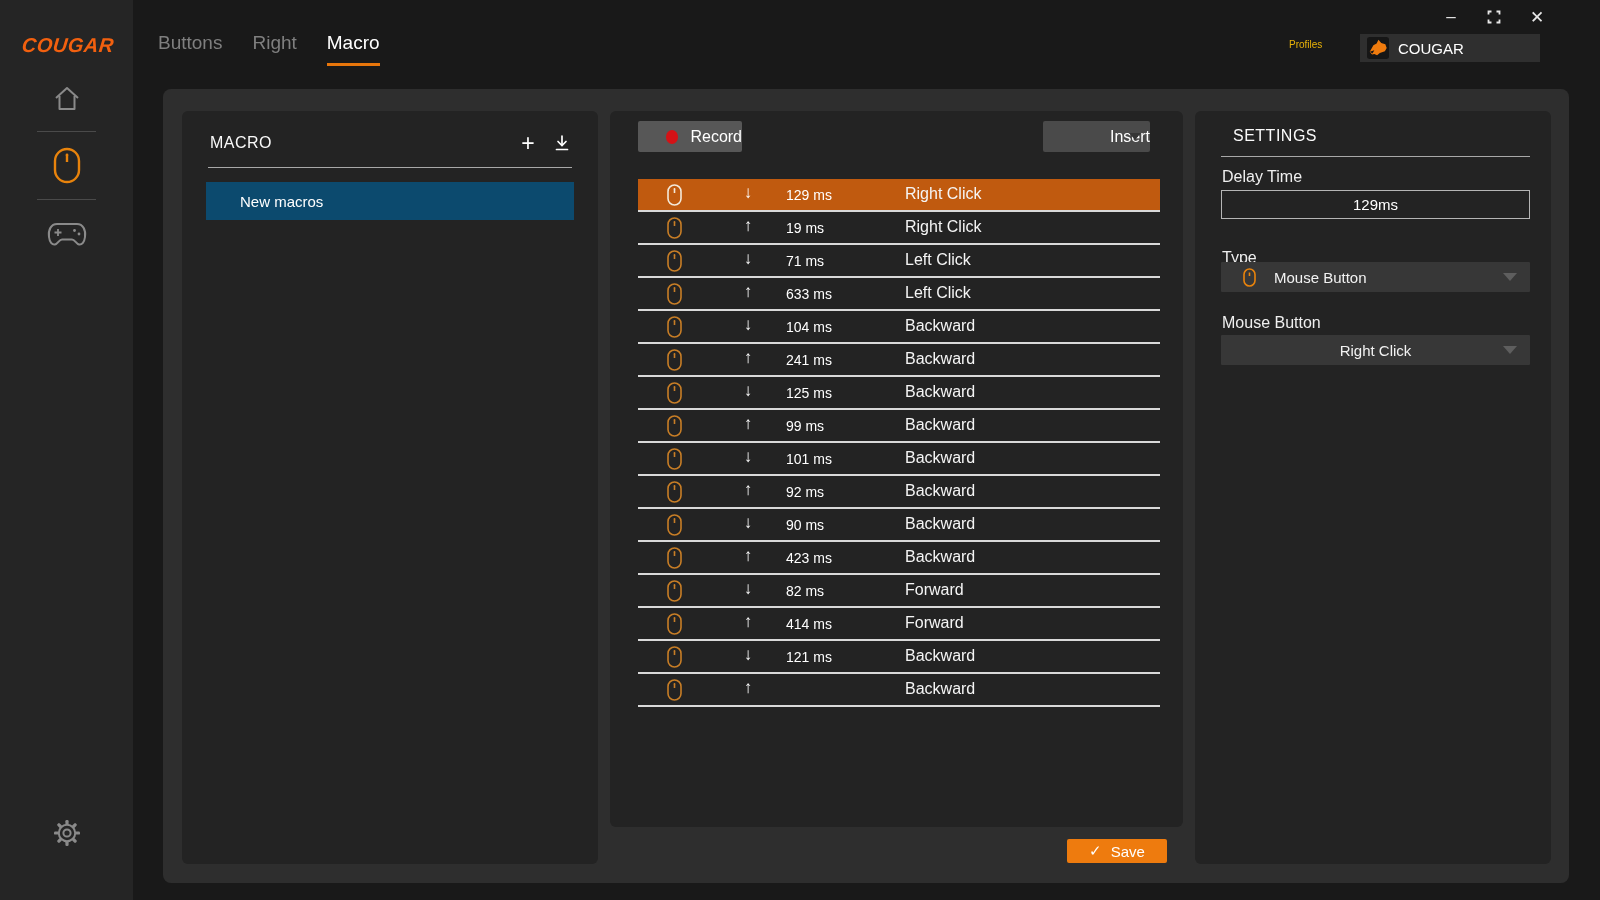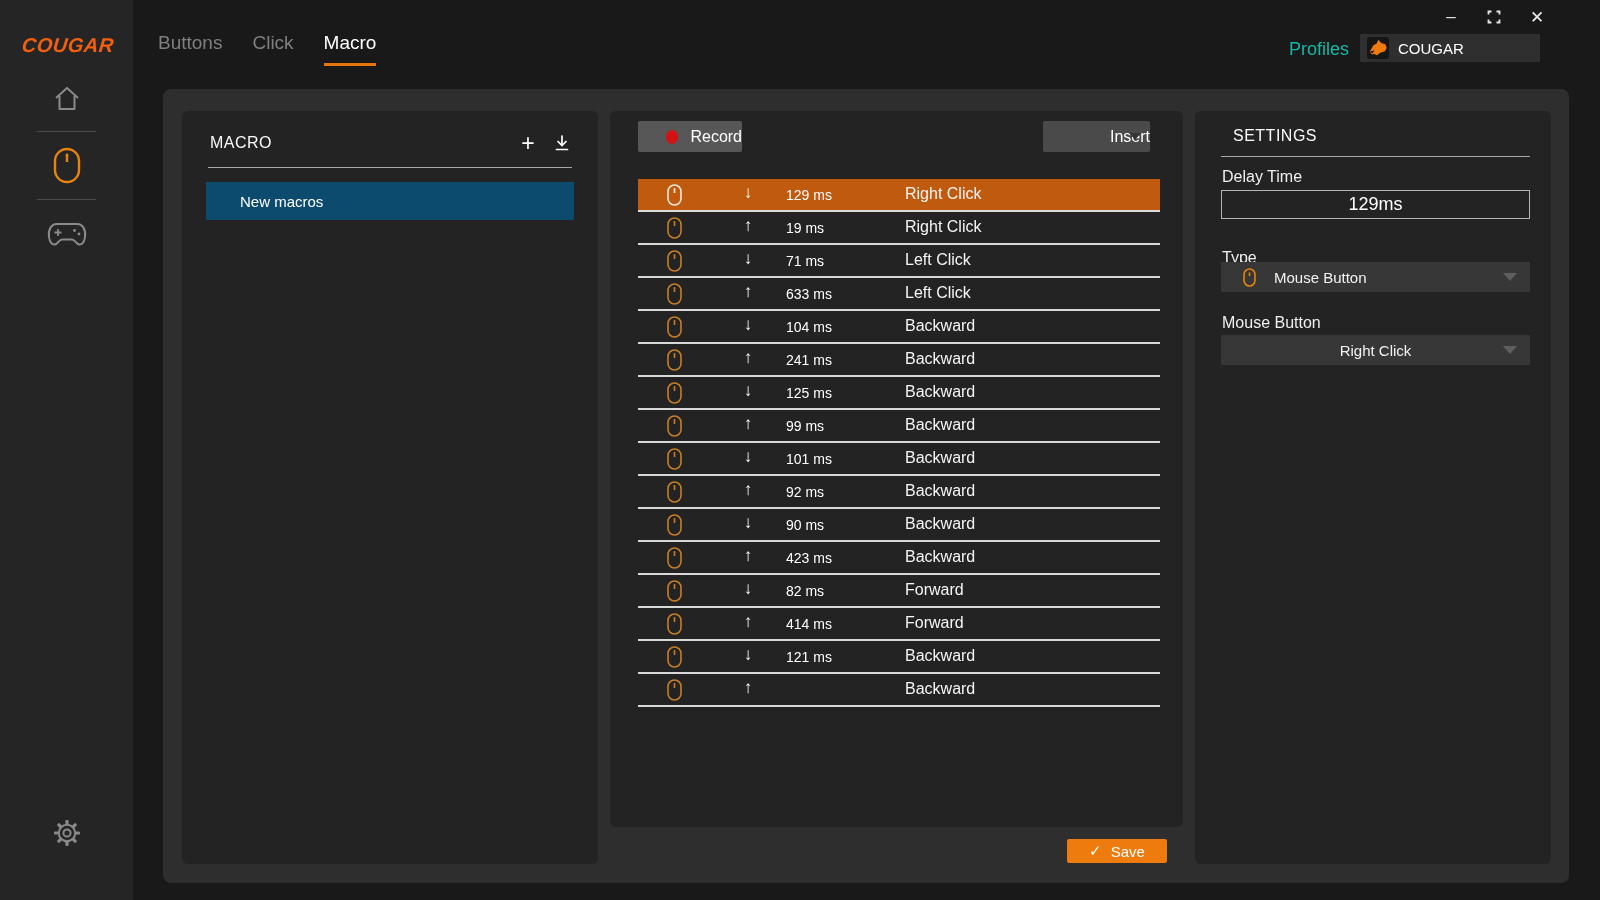--- a/index.html
+++ b/index.html
@@ -13,21 +13,21 @@
         color:#f2600f;transform:skewX(-6deg);}
   .side-ic{position:absolute;left:0;width:133px;display:flex;justify-content:center;cursor:pointer;}
   .side-div{position:absolute;left:37px;width:59px;height:1px;background:#4a4a4a;}
 
   
   .tabs{position:absolute;left:158px;top:32px;display:flex;gap:30px;font-size:19px;}
   .tab{color:#7f7f7f;padding-bottom:9px;cursor:pointer;}
   .tab.active{color:#fff;border-bottom:3px solid #e8760b;}
   .win-ctl{position:absolute;top:6px;height:22px;display:flex;align-items:center;justify-content:center;
            width:26px;color:#e8e8e8;font-size:17px;cursor:pointer;}
-  .profiles-label{position:absolute;left:1289px;top:39px;font-size:18px;color:#14b8a6;}
+  .profiles-label{position:absolute;left:1289px;top:39px;font-size:10px;color:#eab308;}
   .profile-select{position:absolute;left:1360px;top:34px;width:180px;height:28px;background:#2f2f2f;
                   display:flex;align-items:center;gap:9px;padding-left:7px;box-sizing:border-box;
                   font-size:15px;cursor:pointer;}
 
   
   .wrapper{position:absolute;left:163px;top:89px;width:1406px;height:794px;background:#2e2e2e;border-radius:8px;}
   .panel{position:absolute;background:#232323;border-radius:6px;}
   .panel-macro{left:182px;top:111px;width:416px;height:753px;}
   .panel-events{left:610px;top:111px;width:573px;height:716px;}
   .panel-settings{left:1195px;top:111px;width:356px;height:753px;}
@@ -63,21 +63,21 @@
   .save-btn{position:absolute;left:1067px;top:839px;width:100px;height:24px;background:#ee7b0e;border-radius:2px;
             display:flex;align-items:center;justify-content:center;gap:9px;font-size:15px;cursor:pointer;}
   .save-check{font-size:15px;}
 
   
   .set-title{position:absolute;left:27px;top:16px;font-size:16px;letter-spacing:.5px;color:#fafafa;margin-left:11px;}
   .set-div{position:absolute;left:26px;right:21px;top:45px;height:1px;background:#a8a8a8;}
   .set-label{position:absolute;left:27px;font-size:16px;color:#efefef;}
   .delay-input{position:absolute;left:26px;top:79px;width:309px;height:29px;box-sizing:border-box;
                border:1px solid #b5b5b5;background:transparent;color:#fff;text-align:center;
-               font-size:18px;font-family:"Liberation Sans",sans-serif;}
+               font-size:15px;font-family:"Liberation Sans",sans-serif;}
   .dropdown{position:absolute;left:26px;width:309px;height:30px;background:#373737;border-radius:1px;
             display:flex;align-items:center;font-size:15px;color:#f2f2f2;cursor:pointer;}
   .dd-tri{position:absolute;right:13px;top:11px;width:0;height:0;
           border-left:7px solid transparent;border-right:7px solid transparent;border-top:8px solid #5e5e5e;}
   .dd-mouse{margin-left:22px;color:#e8830c;}
   .dd-type-text{margin-left:18px;}
   .dd-center-text{width:100%;text-align:center;}
   svg{display:block;}
 </style>
 </head>
@@ -135,21 +135,21 @@
           </g>
           <circle cx="15" cy="15" r="8.2" fill="none" stroke="#8a8a8a" stroke-width="2"></circle>
           <circle cx="15" cy="15" r="3.6" fill="none" stroke="#8a8a8a" stroke-width="2"></circle>
         </svg>
       </span>
     </div>
   </div>
 
   <div class="tabs">
     <div class="tab">Buttons</div>
-    <div class="tab">Click</div>
+    <div class="tab">Right</div>
     <div class="tab active">Macro</div>
   </div>
 
   <div class="win-ctl" style="left:1438px;">
     <span>–</span>
   </div>
   <div class="win-ctl" style="left:1481px;">
     <span>
       <svg width="16" height="16" viewBox="0 0 16 16" fill="none" stroke="#e8e8e8" stroke-width="1.8">
         <path d="M2.5 5.5 V2.5 H5.5 M10.5 2.5 H13.5 V5.5 M13.5 10.5 V13.5 H10.5 M5.5 13.5 H2.5 V10.5"></path>

